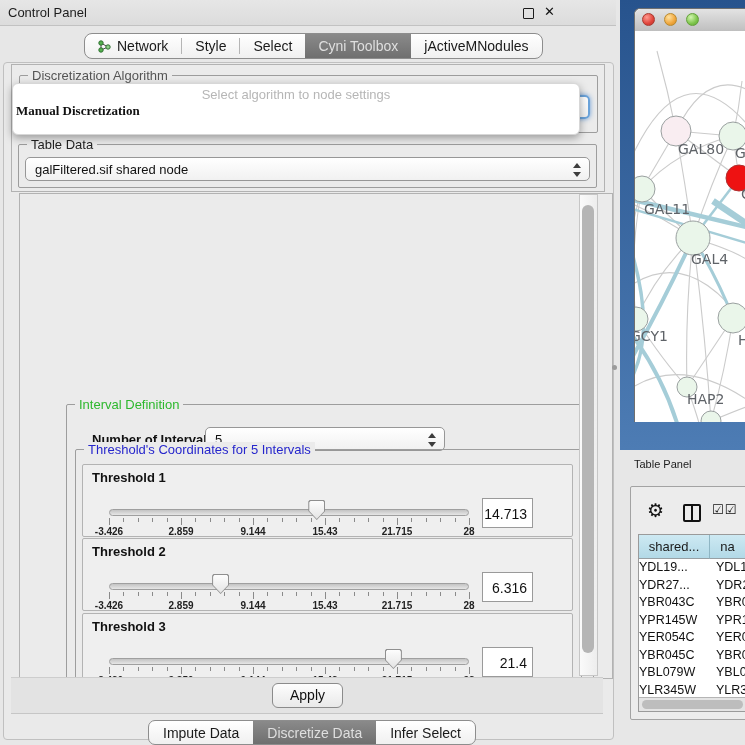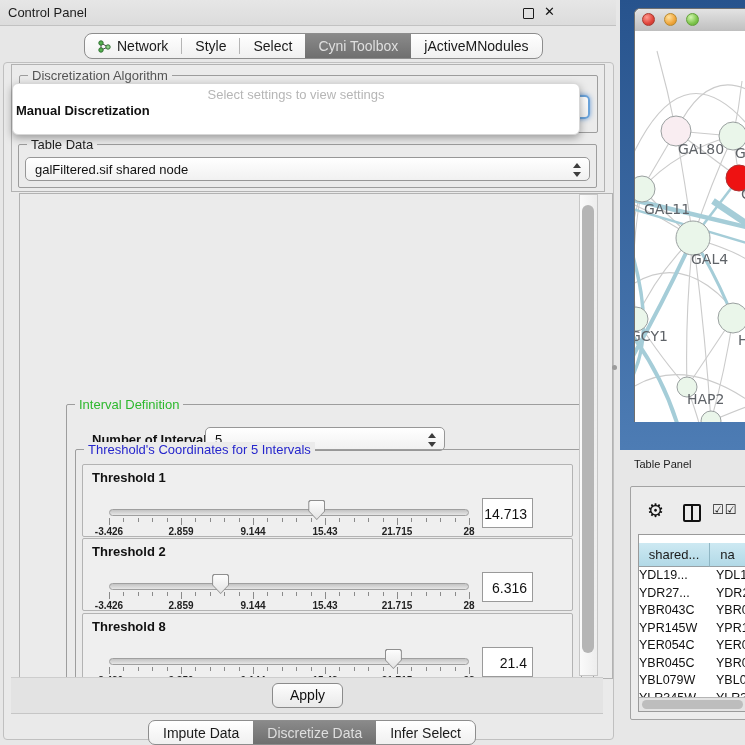--- a/index.html
+++ b/index.html
@@ -29,21 +29,21 @@
   .stepper{position:absolute;right:8px;top:5px;width:9px;height:14px;}
   .stepper:before,.stepper:after{content:"";position:absolute;left:1px;border-left:4px solid transparent;border-right:4px solid transparent;}
   .stepper:before{top:0;border-bottom:5px solid #3d3d3d;}
   .stepper:after{bottom:0;border-top:5px solid #3d3d3d;}
   #algo-combo{left:25px;top:95px;width:565px;border:2px solid #6ba3da;box-shadow:0 0 5px rgba(80,140,210,.85);}
   #tabledata-combo{left:25px;top:157px;width:565px;}
   
   #algo-popup{position:absolute;left:12px;top:83px;width:566px;height:50px;background:#fff;border:1px solid #d7d7d7;border-radius:6px;box-shadow:0 3px 9px rgba(0,0,0,.35);z-index:40;font-size:13px;}
   #algo-hint{text-align:center;color:#b6b6b6;padding-top:3px;height:16px;}
   .algo-opt{padding-left:3px;height:16px;line-height:16px;color:#111;}
-  .algo-opt.b{font-weight:bold;}
+  .algo-opt.b{font-weight:bold;font-family:Liberation Serif, serif;}
   
   #interval-group{left:46px;top:210px;width:526px;height:368px;}
   #interval-group>.gtitle{color:#2db82d;}
   #noi-label{position:absolute;left:72px;top:238px;font-size:13px;font-weight:bold;color:#111;}
   #noi-combo{left:185px;top:233px;width:240px;}
   #thr-group{left:55px;top:255px;width:505px;height:316px;}
   #thr-group>.gtitle{color:#2626cc;}
   .th-panel{position:absolute;left:62px;width:489px;height:71px;border:1px solid #b3b3b3;border-radius:2px;background:#efefef;}
   .th-title{position:absolute;left:9px;top:5px;font-size:13px;font-weight:bold;color:#111;}
   .track{position:absolute;left:26px;top:44px;width:360px;height:7px;border:1px solid #9f9f9f;border-radius:4px;background:linear-gradient(#c3c3c3,#e6e6e6);box-sizing:border-box;}
@@ -74,21 +74,21 @@
   #light-green{left:51px;background:radial-gradient(circle at 35% 30%,#d2f5b0,#7ec54b 60%,#5ea436);border:1px solid #63a03a;}
   #net-canvas{position:absolute;left:0;top:22px;width:133px;height:391px;overflow:hidden;background:#fff;}
   
   #tp-title{position:absolute;left:634px;top:458px;font-size:11px;color:#1c1c1c;}
   #table-panel{position:absolute;left:630px;top:486px;width:115px;height:232px;border:1px solid #a3a3a3;border-radius:2px;background:#ececec;}
   #tp-gear{position:absolute;left:16px;top:12px;font-size:19px;color:#111;}
   #tp-split{position:absolute;left:52px;top:17px;width:14px;height:14px;border:2px solid #111;border-radius:2px;}
   #tp-split:before{content:"";position:absolute;left:50%;top:0;bottom:0;width:2px;margin-left:-1px;background:#111;}
   #tp-checks{position:absolute;left:81px;top:15px;font-size:13px;color:#111;letter-spacing:1px;}
   #tp-table{position:absolute;left:7px;top:47px;width:108px;height:178px;background:#fff;border:1px solid #9a9a9a;border-right:none;box-sizing:border-box;overflow:hidden;}
-  #tp-header{display:flex;height:32px;align-items:flex-end;}
+  #tp-header{display:flex;height:24px;}
   .hcell{background:linear-gradient(#cde9f2,#b2d9e7);border-right:1px solid #8fb6c4;border-bottom:1px solid #98a0a4;font-size:13px;color:#1a1a1a;text-align:center;line-height:23px;box-sizing:border-box;overflow:hidden;white-space:nowrap;}
   .hcell.c1{width:71px;flex:none;}
   .hcell.c2{flex:1;}
   .trow{display:flex;height:17.5px;}
   .tcell{font-size:12.5px;color:#111;line-height:17.5px;overflow:hidden;white-space:nowrap;box-sizing:border-box;}
   .tcell.c1{width:71px;flex:none;}
   .tcell.c2{flex:1;text-align:left;padding-left:6px;}
   #tp-hscroll{position:absolute;left:0;bottom:0;width:100%;height:13px;background:#e4e4e4;border-top:1px solid #b5b5b5;}
   #tp-hthumb{position:absolute;left:3px;top:2px;width:101px;height:9px;background:#bdbdbd;border-radius:5px;}
 </style>
@@ -143,21 +143,21 @@
 
   <div class="group" style="left:18px;top:144px;width:577px;height:42px;background:#ebebeb;">
     <span class="gtitle" style="color:#222;">Table Data</span>
   </div>
   <div id="tabledata-combo" class="combo">
     <span>galFiltered.sif shared node</span>
     <span class="stepper"></span>
   </div>
 
   <div id="algo-popup">
-    <div id="algo-hint">Select settings to view settings</div>
+    <div id="algo-hint">Select algorithm to node settings</div>
     <div class="algo-opt b">Manual Discretization</div>
   </div>
 
   <div id="box-b">
     <div id="interval-group" class="group">
       <span class="gtitle">Interval Definition</span>
     </div>
     <div id="noi-label">Number of Intervals</div>
     <div id="noi-combo" class="combo">
       <span>5</span>
@@ -243,21 +243,21 @@
           <div class="tlabel" style="left: 242px;">15.43</div>
           <div class="tlabel" style="left: 314px;">21.715</div>
           <div class="tlabel" style="left: 386px;">28</div>
           <div class="handle" style="left: 129.099px;">
             <div class="ho"></div>
             <div class="hi"></div>
           </div>
           <div class="vbox">6.316</div>
         </div>
         <div class="th-panel" style="top: 419px;">
-          <div class="th-title">Threshold 8</div>
+          <div class="th-title">Threshold 3</div>
           <div class="track"></div>
           <div class="tick" style="left: 26px; top: 53px; height: 7px;"></div>
           <div class="tick" style="left: 40.4px; top: 53px; height: 4px;"></div>
           <div class="tick" style="left: 54.8px; top: 53px; height: 4px;"></div>
           <div class="tick" style="left: 69.2px; top: 53px; height: 4px;"></div>
           <div class="tick" style="left: 83.6px; top: 53px; height: 4px;"></div>
           <div class="tick" style="left: 98px; top: 53px; height: 7px;"></div>
           <div class="tick" style="left: 112.4px; top: 53px; height: 4px;"></div>
           <div class="tick" style="left: 126.8px; top: 53px; height: 4px;"></div>
           <div class="tick" style="left: 141.2px; top: 53px; height: 4px;"></div>

